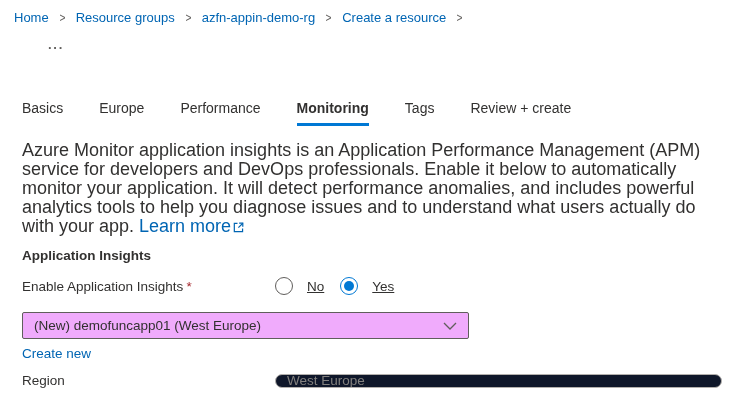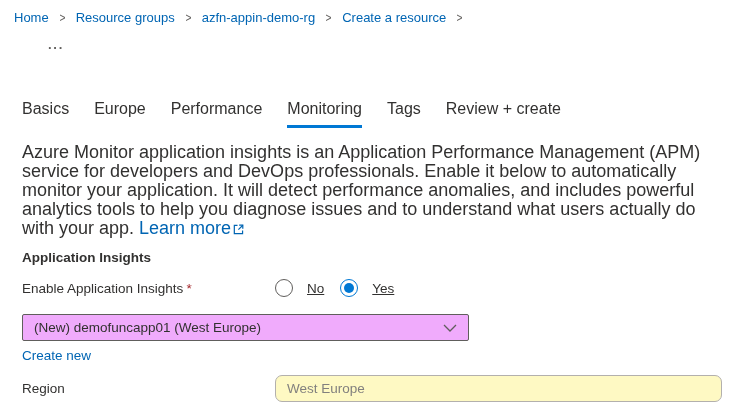--- a/index.html
+++ b/index.html
@@ -23,23 +23,23 @@
   }
   .crumb { color: #0065b3; cursor: pointer; }
   .crumb-sep { color: #605e5c; font-size: 12px; transform: scale(0.85, 1.1); }
 
   
   .title-row { display: flex; align-items: center; margin: 9px 0 0 14px; }
   .page-title { font-size: 24px; font-weight: 700; color: #242424; letter-spacing: 0.2px; }
   .more-options { color: #605e5c; margin-left: 34px; font-size: 13px; font-weight: 700; letter-spacing: 1px; cursor: pointer; margin-top: 6px; }
 
   
-  .tabs { display: flex; gap: 25px; margin: 45px 12px 0 22px; font-size: 16px; }
+  .tabs { display: flex; gap: 36px; margin: 45px 12px 0 22px; font-size: 14px; }
   .tab { padding-bottom: 7px; border-bottom: 3px solid transparent; cursor: pointer; color: #323130; }
-  .tab.active { font-weight: 400; border-bottom-color: #0078d4; }
+  .tab.active { font-weight: 700; border-bottom-color: #0078d4; }
 
   
   .description {
     margin: 15px 22px 0 22px;
     max-width: 708px;
     font-size: 18px;
     line-height: 19px;
     color: #323130;
   }
   .link { color: #0065b3; cursor: pointer; text-decoration: none; }
@@ -76,22 +76,22 @@
     background: #f0abfc;
     display: flex; align-items: center; justify-content: space-between;
     padding: 0 11px;
     cursor: pointer;
     font-size: 13.5px; color: #323130;
   }
   .create-new { margin-top: 7px; font-size: 13.5px; }
 
   
   .input-disabled {
-    width: 447px; height: 27px;
-    background: #fef9c3;
+    width: 447px; height: 14px;
+    background: #0f172a;
     border: 1px solid #b3b0ad; border-radius: 7px;
     color: #82807e;
     font-size: 13.5px;
     padding: 0 11px;
     font-family: "Liberation Sans", sans-serif;
   }
 </style>
 </head>
 <body>
 

